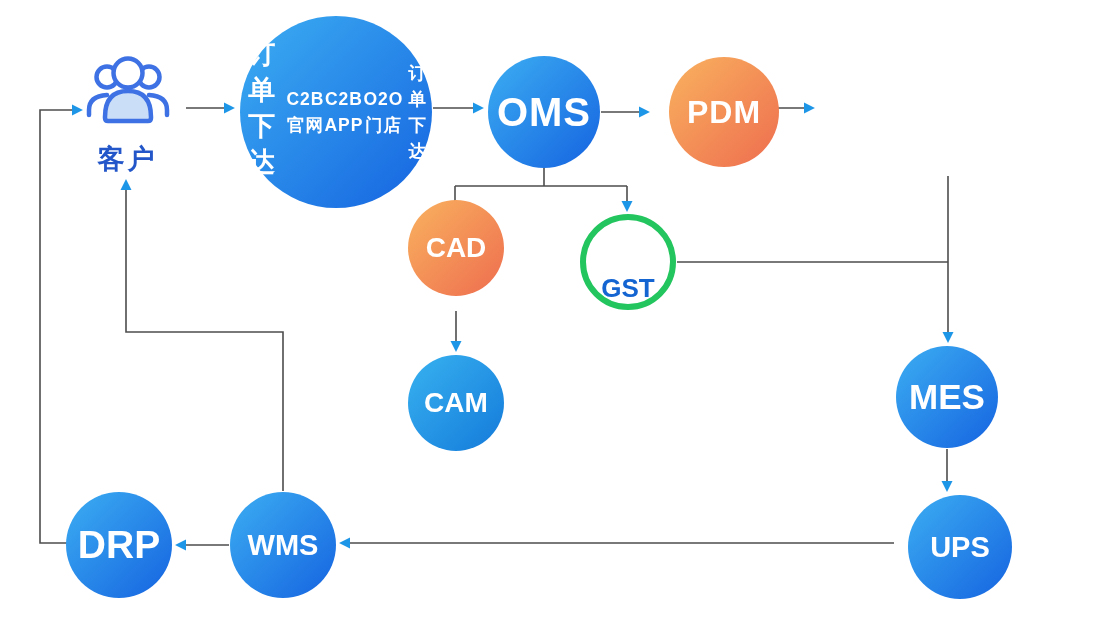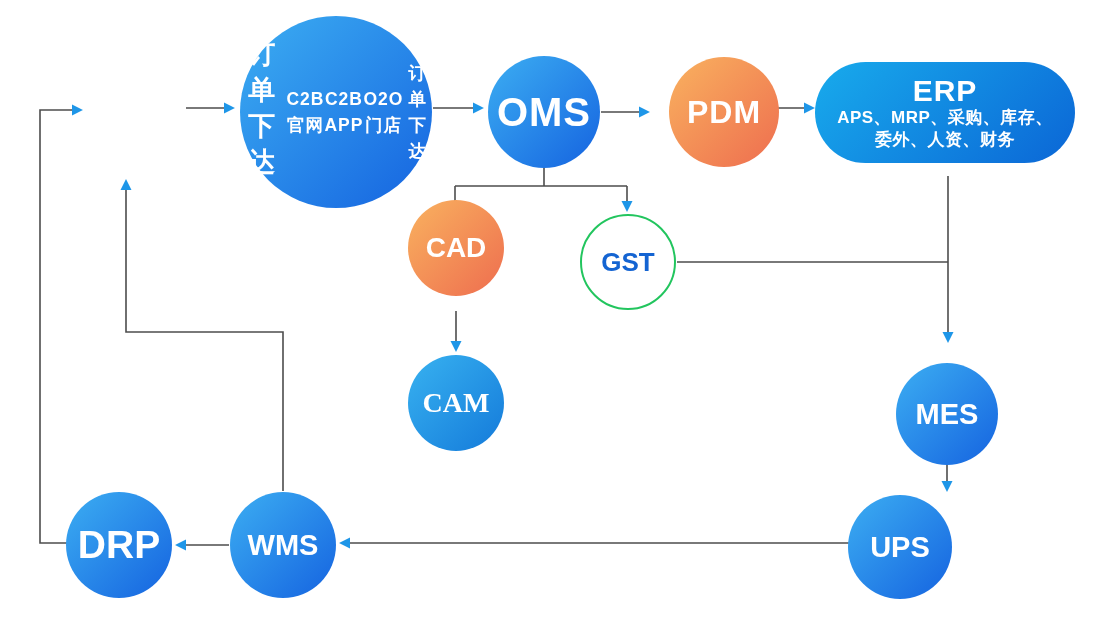--- a/index.html
+++ b/index.html
@@ -9,21 +9,21 @@
     width: 1099px; height: 626px; position: relative; overflow: hidden;
   }
   #canvas { position: relative; width: 1099px; height: 626px; background: #ffffff; }
 
   #connectors { position: absolute; left: 0; top: 0; z-index: 1; }
 
   .node { position: absolute; z-index: 2; display: flex; align-items: center; justify-content: center; color: #ffffff; font-weight: bold; text-align: center; }
   .circle { border-radius: 50%; }
 
   .blue-grad   { background: linear-gradient(135deg, #3caef2 0%, #1563e0 100%); }
-  .blue-grad2  { background: linear-gradient(135deg, #38b2f0 0%, #147ada 100%); font-family: Liberation Serif, serif; }
+  .blue-grad2  { background: linear-gradient(135deg, #38b2f0 0%, #147ada 100%); }
   .orange-grad { background: linear-gradient(135deg, #f9b25f 0%, #ee6d4f 100%); }
   .erp-grad    { background: linear-gradient(135deg, #18abec 0%, #0b66d6 100%); }
 
   
   #node-customer { left: 75px; top: 55px; width: 105px; height: 120px; flex-direction: column; }
   #customer-label { color: #2356c8; font-size: 27px; font-weight: bold; letter-spacing: 3px; margin-top: 2px; }
 
   
   #node-order { left: 240px; top: 16px; width: 192px; height: 192px; flex-direction: row; }
   #order-title { font-size: 27px; letter-spacing: 3px; margin-bottom: 8px; }
@@ -31,24 +31,24 @@
 
   #node-oms { left: 488px; top: 56px; width: 112px; height: 112px; font-size: 40px; letter-spacing: 1px; }
   #node-pdm { left: 669px; top: 57px; width: 110px; height: 110px; font-size: 32px; letter-spacing: 1px; align-items: center; }
 
   #node-erp { left: 815px; top: 62px; width: 260px; height: 101px; border-radius: 51px; flex-direction: column; }
   #erp-title { font-size: 30px; letter-spacing: 1px; line-height: 1.1; }
   .erp-sub { font-size: 17px; line-height: 1.3; letter-spacing: 0.5px; }
 
   #node-cad { left: 408px; top: 200px; width: 96px; height: 96px; font-size: 28px; }
   #node-gst { left: 580px; top: 214px; width: 96px; height: 96px; font-size: 26px;
-              background: #ffffff; border: 2px solid #22c55e; color: #1464d2; }
+              background: #ffffff; border: 6px solid #22c55e; color: #1464d2; align-items: flex-end; }
   #node-cam { left: 408px; top: 355px; width: 96px; height: 96px; font-size: 28px; }
-  #node-mes { left: 896px; top: 363px; width: 102px; height: 102px; font-size: 29px; }
-  #node-ups { left: 848px; top: 495px; width: 104px; height: 104px; font-size: 29px; }
+  #node-mes { left: 896px; top: 346px; width: 102px; height: 102px; font-size: 35px; }
+  #node-ups { left: 908px; top: 495px; width: 104px; height: 104px; font-size: 29px; }
   #node-wms { left: 230px; top: 492px; width: 106px; height: 106px; font-size: 29px; }
   #node-drp { left: 66px;  top: 492px; width: 106px; height: 106px; font-size: 39px; }
 </style>
 </head>
 <body>
 
 <div id="canvas">
 
   <svg id="connectors" width="1099" height="626" viewBox="0 0 1099 626">
     <defs>
@@ -81,42 +81,52 @@
       <path d="M 947 449 L 947 483" marker-end="url(#arrow)"></path>
 
       <path d="M 894 543 L 348 543" marker-end="url(#arrow)"></path>
 
       <path d="M 229 545 L 184 545" marker-end="url(#arrow)"></path>
 
       <path d="M 283 491 L 283 332 L 126 332 L 126 188" marker-end="url(#arrow)"></path>
     </g>
   </svg>
 
+  <div class="node" id="node-customer">
+    <span>
+      <svg width="88" height="82" viewBox="0 0 88 82">
+        <g fill="none" stroke="#3e72e4" stroke-width="4.5" stroke-linecap="round">
+          <circle cx="23" cy="24" r="10.5"></circle>
+          <path d="M 5 62 L 5 57 Q 5 43 23 42"></path>
+          <circle cx="65" cy="24" r="10.5"></circle>
+          <path d="M 83 62 L 83 57 Q 83 43 65 42"></path>
+        </g>
+        <circle cx="44" cy="20" r="14.5" fill="#ffffff" stroke="#3e72e4" stroke-width="4.5"></circle>
+        <path d="M 21 64 Q 21 38 44 38 Q 67 38 67 64 L 67 65 Q 67 68 64 68 L 24 68 Q 21 68 21 65 Z" fill="#cbdef8" stroke="#3e72e4" stroke-width="4.5" stroke-linejoin="round"></path>
+      </svg>
+    </span>
+    <span id="customer-label">客户</span>
+  </div>
 
   <div class="node circle blue-grad" id="node-order">
     <div id="order-title">订单下达</div>
     <div class="order-line">C2B 官网</div>
     <div class="order-line">C2B APP</div>
     <div class="order-line">O2O门店</div>
     <div class="order-line">订单下达</div>
   </div>
 
   <div class="node circle blue-grad" id="node-oms">
     <span>OMS</span>
   </div>
 
   <div class="node circle orange-grad" id="node-pdm">
     <span>PDM</span>
   </div>
 
-  <div class="node erp-grad" id="node-erp">
-    <div id="erp-title">ERP</div>
-    <div class="erp-sub">APS、MRP、采购、库存、</div>
-    <div class="erp-sub">委外、人资、财务</div>
-  </div>
 
   <div class="node circle orange-grad" id="node-cad">
     <span>CAD</span>
   </div>
 
   <div class="node circle" id="node-gst">
     <span>GST</span>
   </div>
 
   <div class="node circle blue-grad2" id="node-cam">

